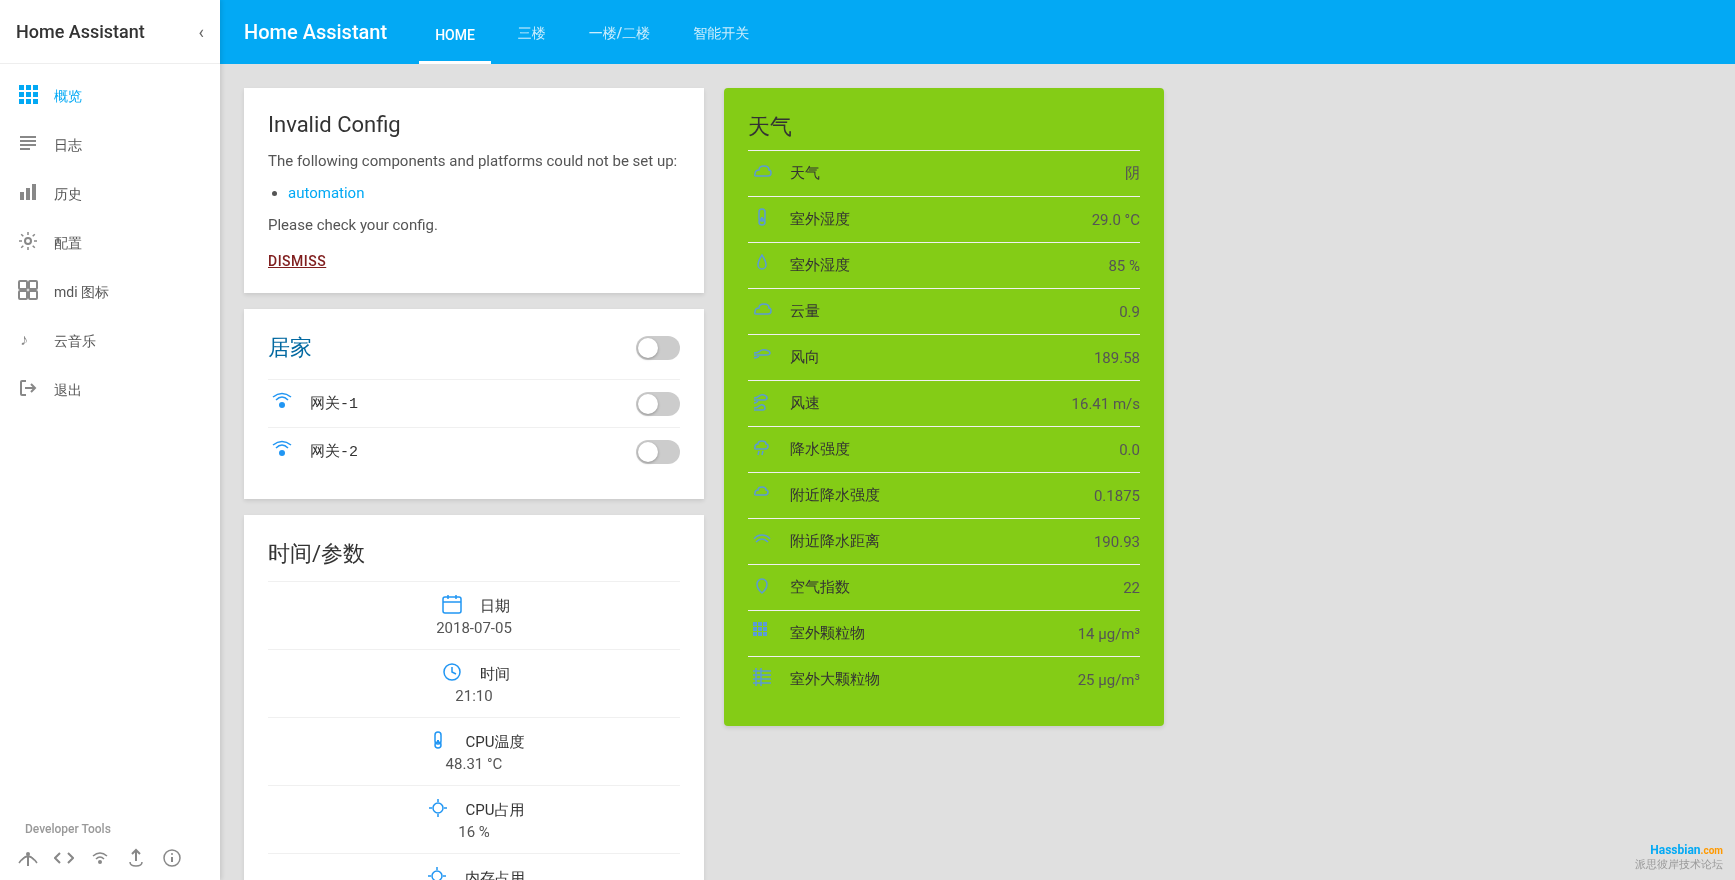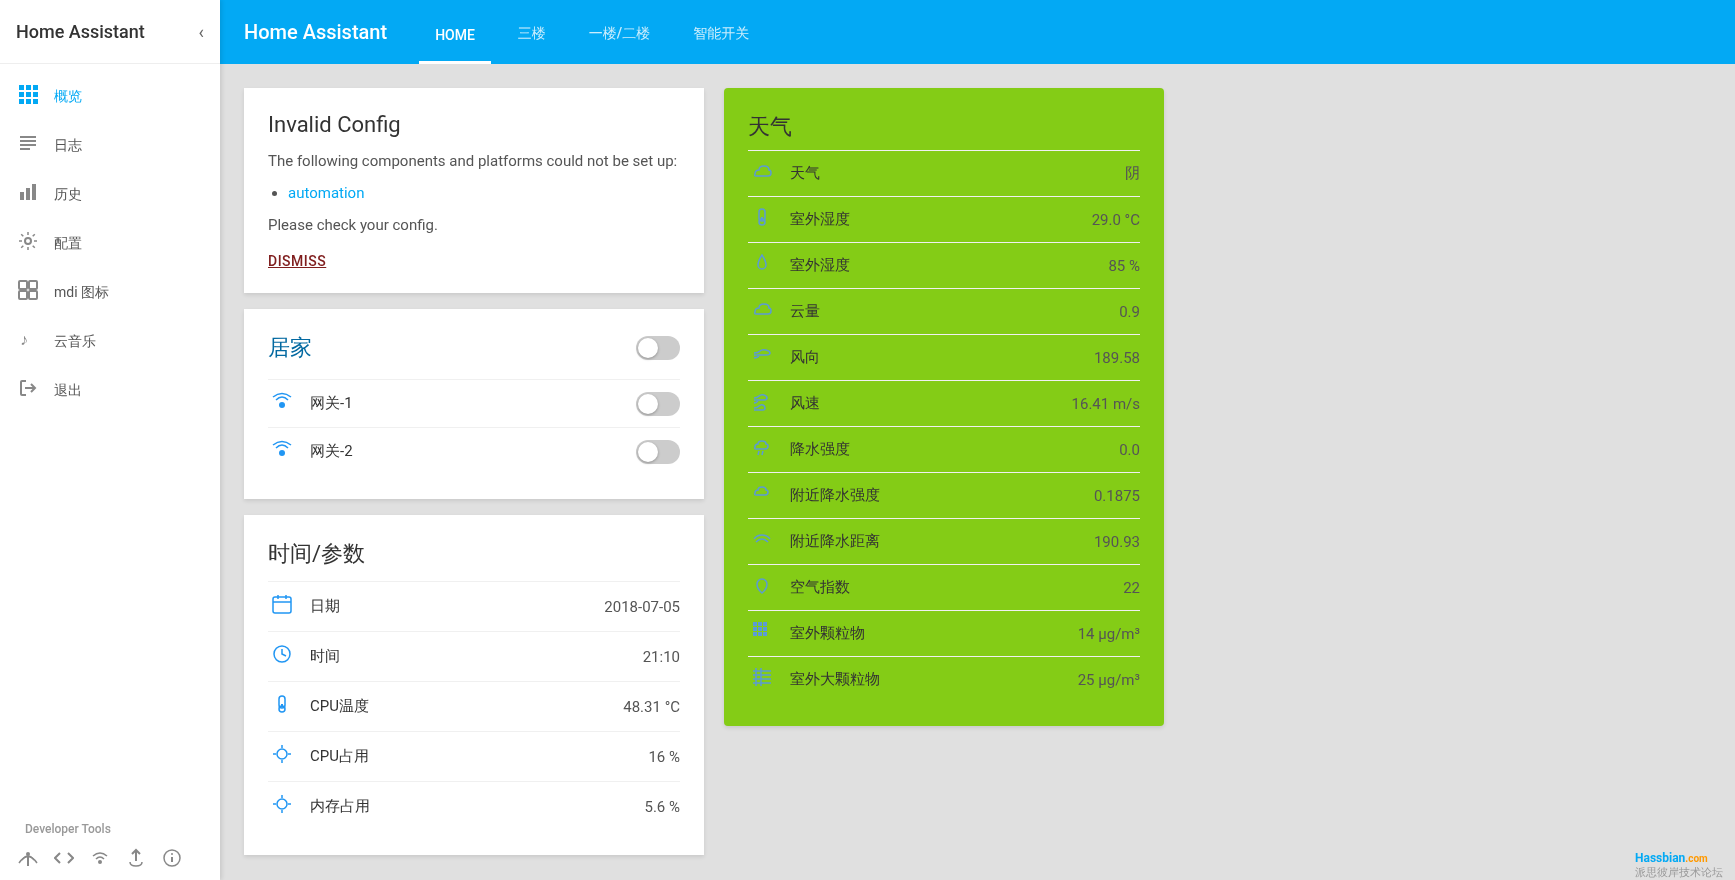--- a/index.html
+++ b/index.html
@@ -217,29 +217,31 @@
     }
     .device-icon {
       color: #2196f3;
       font-size: 22px;
       width: 28px;
       text-align: center;
     }
     .device-name {
       font-size: 15px;
       color: #333;
+      font-family: Liberation Mono, monospace;
     }
 
     
     .sensor-row {
       display: flex;
       align-items: center;
       justify-content: space-between;
       padding: 12px 0;
       border-top: 1px solid #f0f0f0;
+      flex-direction: column;
     }
     .sensor-left {
       display: flex;
       align-items: center;
       gap: 14px;
     }
     .sensor-icon {
       color: #2196f3;
       font-size: 20px;
       width: 28px;
@@ -294,25 +296,25 @@
       color: #333;
     }
     .weather-value {
       font-size: 15px;
       color: #555;
     }
 
     
     #watermark {
       position: fixed;
-      bottom: 0;
+      bottom: 8px;
       right: 12px;
       font-size: 12px;
       color: #999;
-      text-align: left;
+      text-align: right;
     }
     #watermark span { color: #03a9f4; font-weight: bold; }
   </style>
 </head>
 <body>
 
 <div id="sidebar">
   <div id="sidebar-header">
     <span id="sidebar-title">Home Assistant</span>
     <span id="sidebar-toggle">‹</span>

